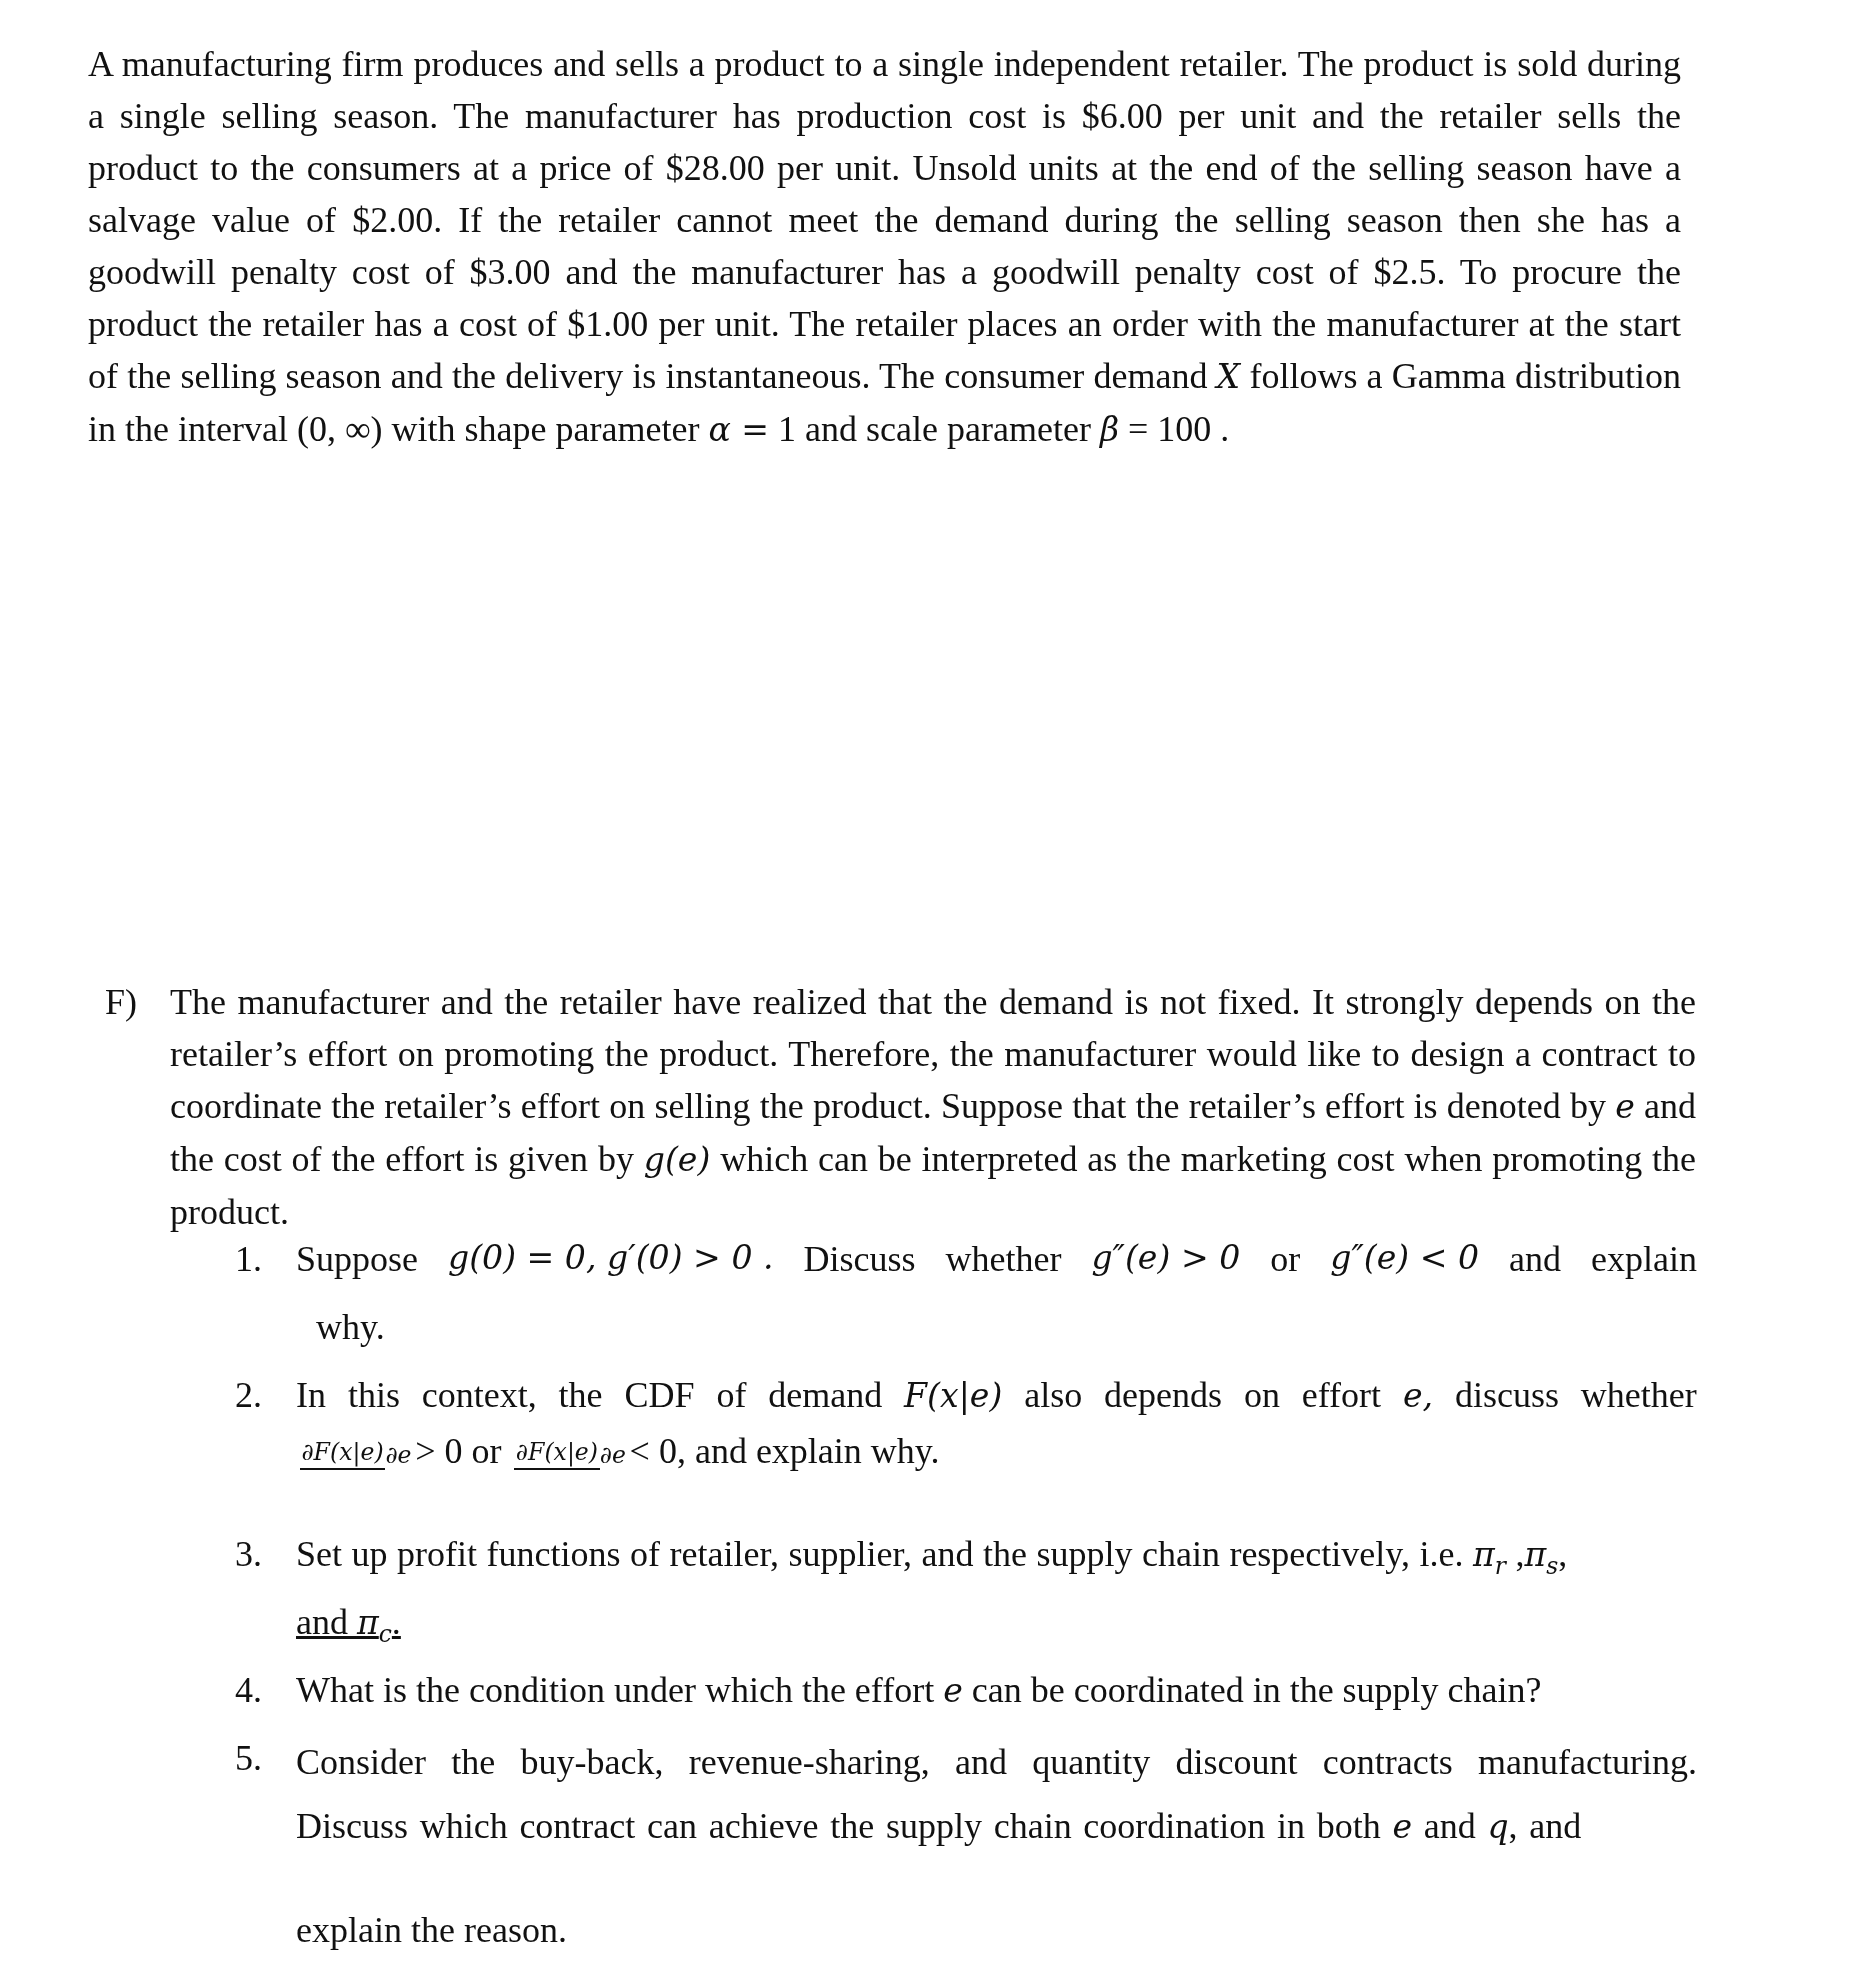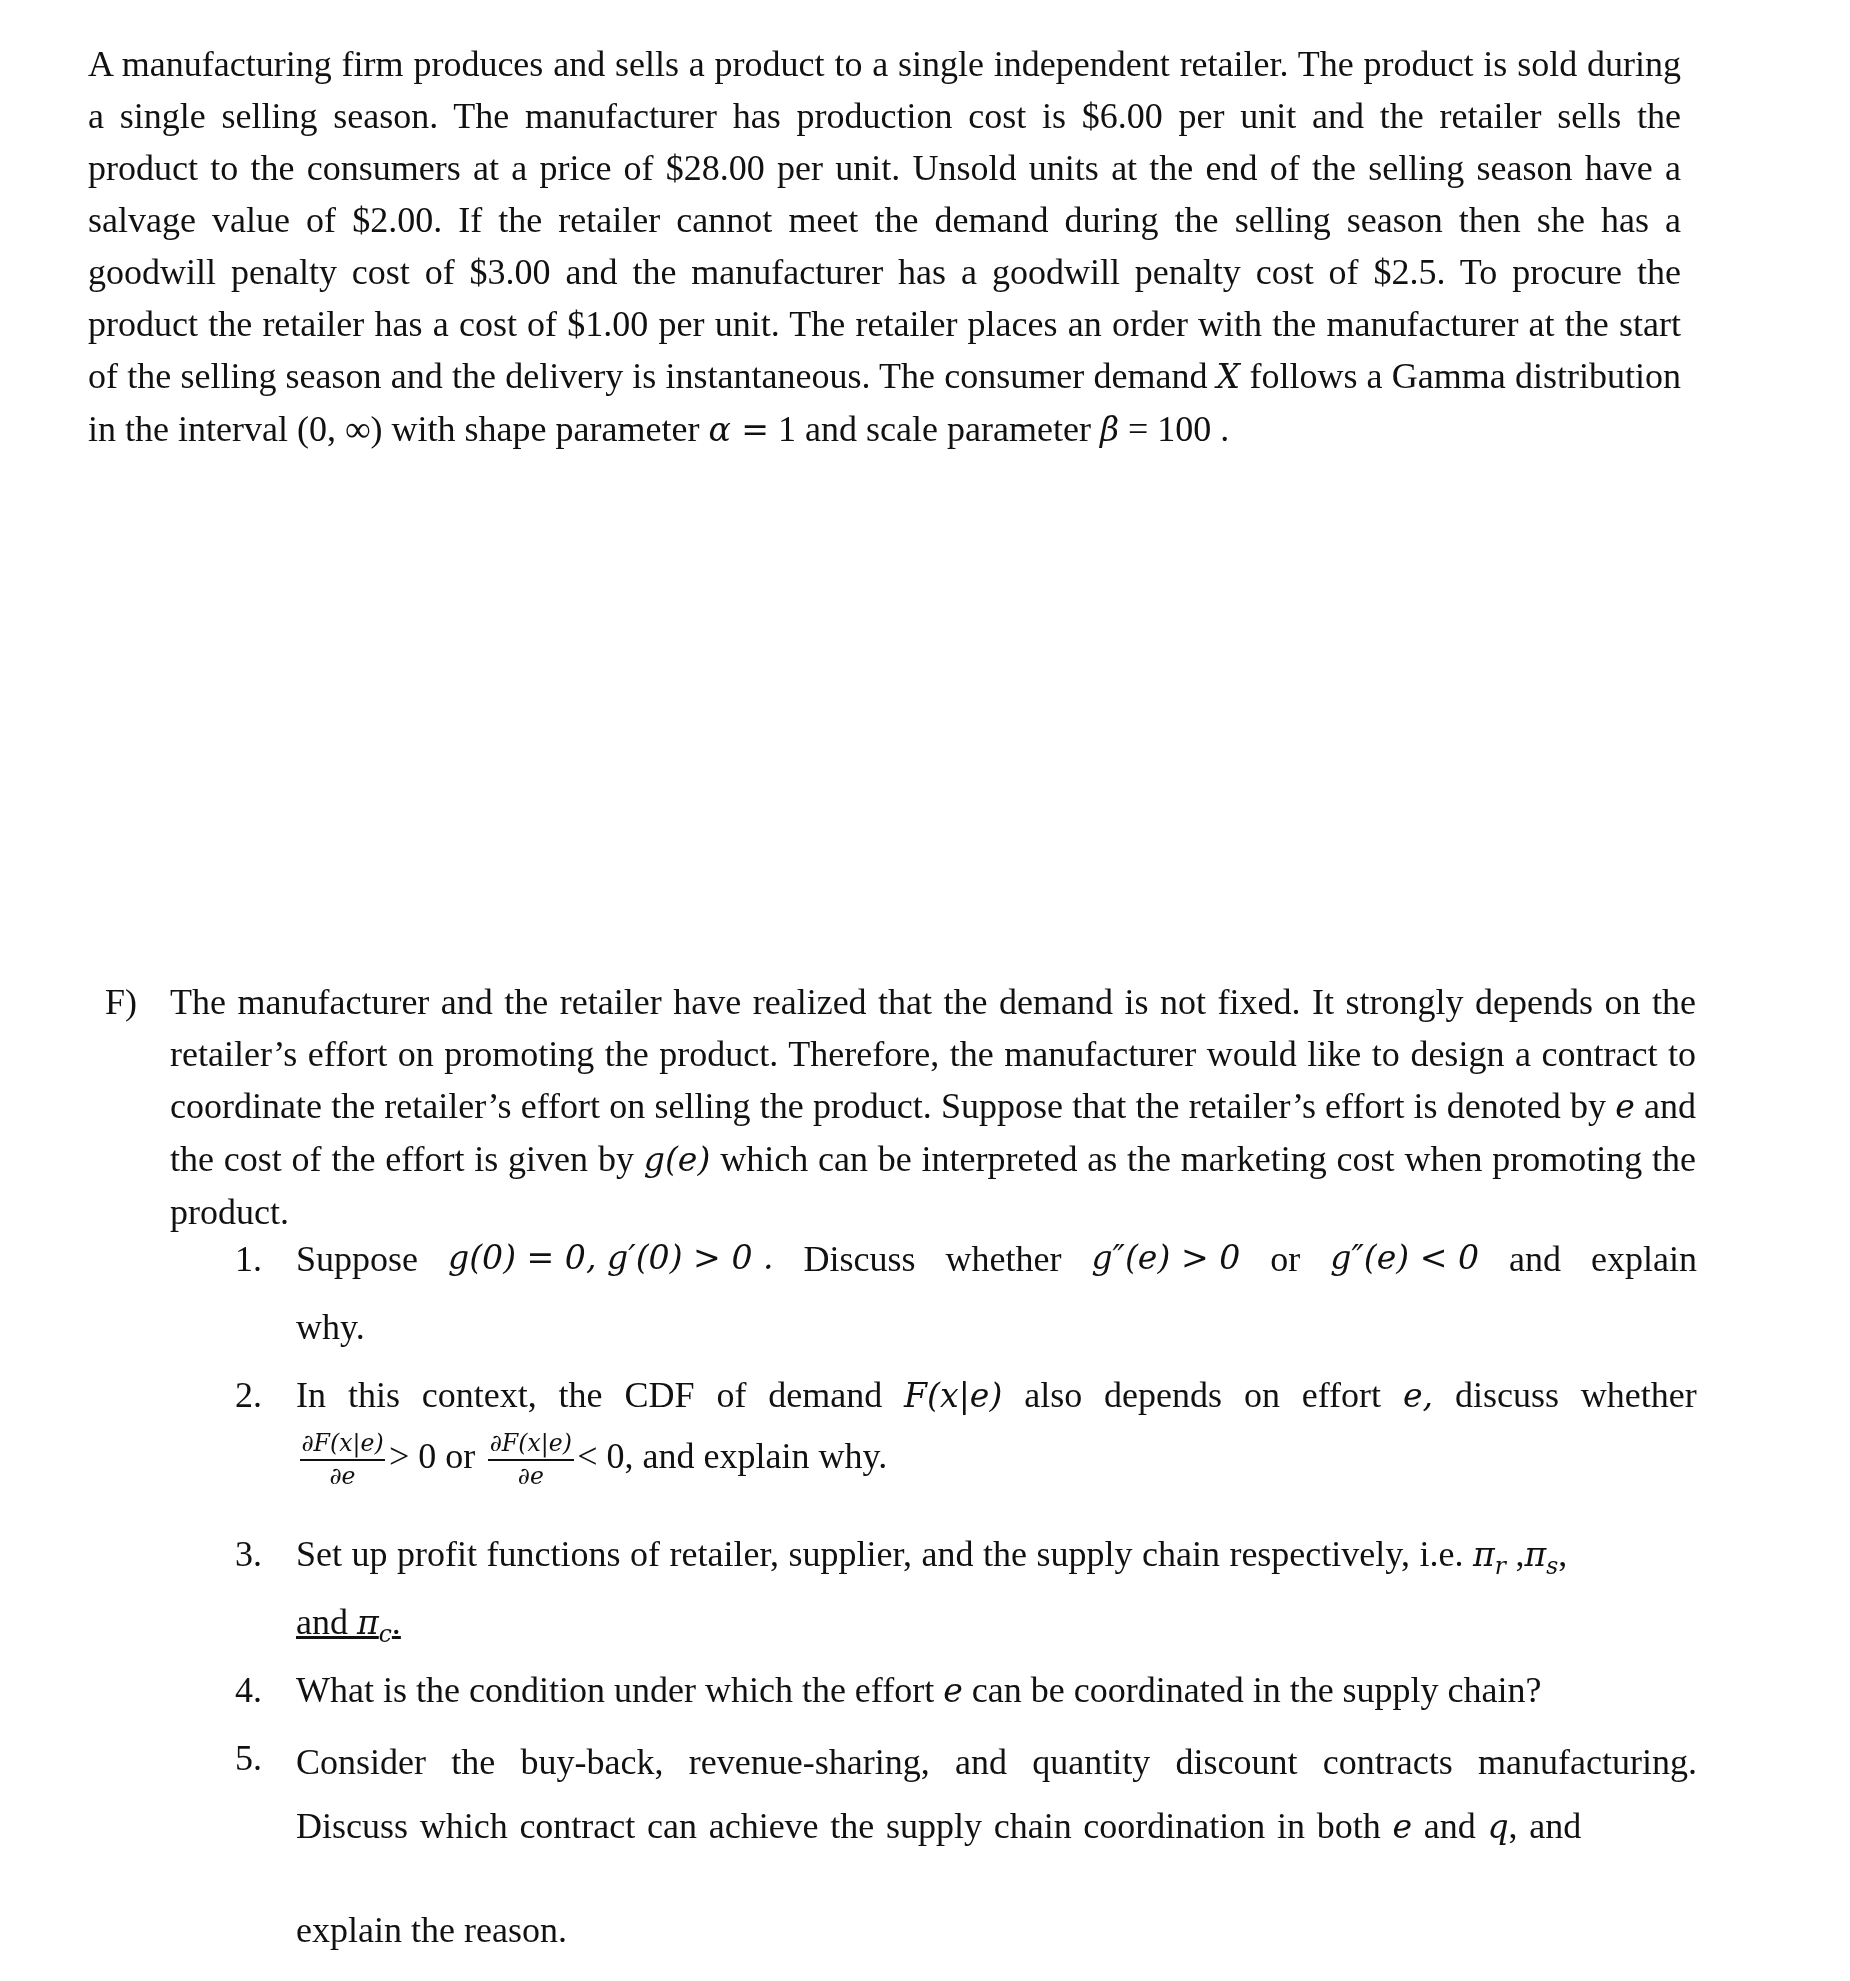--- a/index.html
+++ b/index.html
@@ -22,21 +22,21 @@
     .sec-body {
       position: absolute; left: 65px; top: 0; width: 1526px;
       line-height: 52px; text-align: justify; text-align-last: left;
     }
     .items { position: absolute; left: 0; top: 0; width: 1850px; font-size: 36px; }
     .item { position: absolute; left: 235px; width: 1462px; }
     .item-num { position: absolute; left: 0; top: 0; }
     .item-line { position: absolute; left: 61px; width: 1401px; white-space: nowrap; }
     .item-line.just { display: flex; justify-content: space-between; }
     .item-line.just span.w { white-space: nowrap; }
-    .frac { display: inline-flex; flex-direction: column; align-items: center; vertical-align: middle; font-family: "DejaVu Serif", serif; font-style: italic; font-size: 23.6px; line-height: 27px; margin: 0 3.6px; }
+    .frac { display: inline-flex; flex-direction: row; align-items: center; vertical-align: middle; font-family: "DejaVu Serif", serif; font-style: italic; font-size: 23.6px; line-height: 27px; margin: 0 3.6px; }
     .frac .num { border-bottom: 2.3px solid #111; padding: 0 1.8px 1.8px; }
     .frac .den { padding-top: 1.8px; }
     sub.s { font-size: 0.65em; font-style: italic; font-family: "DejaVu Serif", serif; vertical-align: -0.35em; }
   </style>
 </head>
 <body>
 
 <div class="para"><span>A manufacturing firm produces and sells a product to a single independent retailer. The product is sold during a single selling season. The manufacturer has production cost is $6.00 per unit and the retailer sells the product to the consumers at a price of $28.00 per unit. Unsold units at the end of the selling season have a salvage value of $2.00. If the retailer cannot meet the demand during the selling season then she has a goodwill penalty cost of $3.00 and the manufacturer has a goodwill penalty cost of $2.5. To procure the product the retailer has a cost of $1.00 per unit. The retailer places an order with the manufacturer at the start of the selling season and the delivery is instantaneous. The consumer demand </span><span class="m">X</span><span> follows a Gamma distribution in the interval (0, ∞) with shape parameter </span><span class="m">α =</span><span> 1 and scale parameter  </span><span class="m">β</span><span> = 100 .</span></div>
 
 <div class="sec">
@@ -52,21 +52,21 @@
       <span class="w">Suppose</span>
       <span class="w m">g(0) = 0, g′(0) &gt; 0 .</span>
       <span class="w">Discuss</span>
       <span class="w">whether</span>
       <span class="w m">g″(e) &gt; 0</span>
       <span class="w">or</span>
       <span class="w m">g″(e) &lt; 0</span>
       <span class="w">and</span>
       <span class="w">explain</span>
     </div>
-    <div class="item-line" style="top:68px;">why.</div>
+    <div class="item-line" style="top:68px;margin-left:20px;">why.</div>
   </div>
 
   <div class="item" style="top:1374px;">
     <div class="item-num">2.</div>
     <div class="item-line just" style="top:0;align-items:center;">
       <span class="w">In</span>
       <span class="w">this</span>
       <span class="w">context,</span>
       <span class="w">the</span>
       <span class="w">CDF</span>

